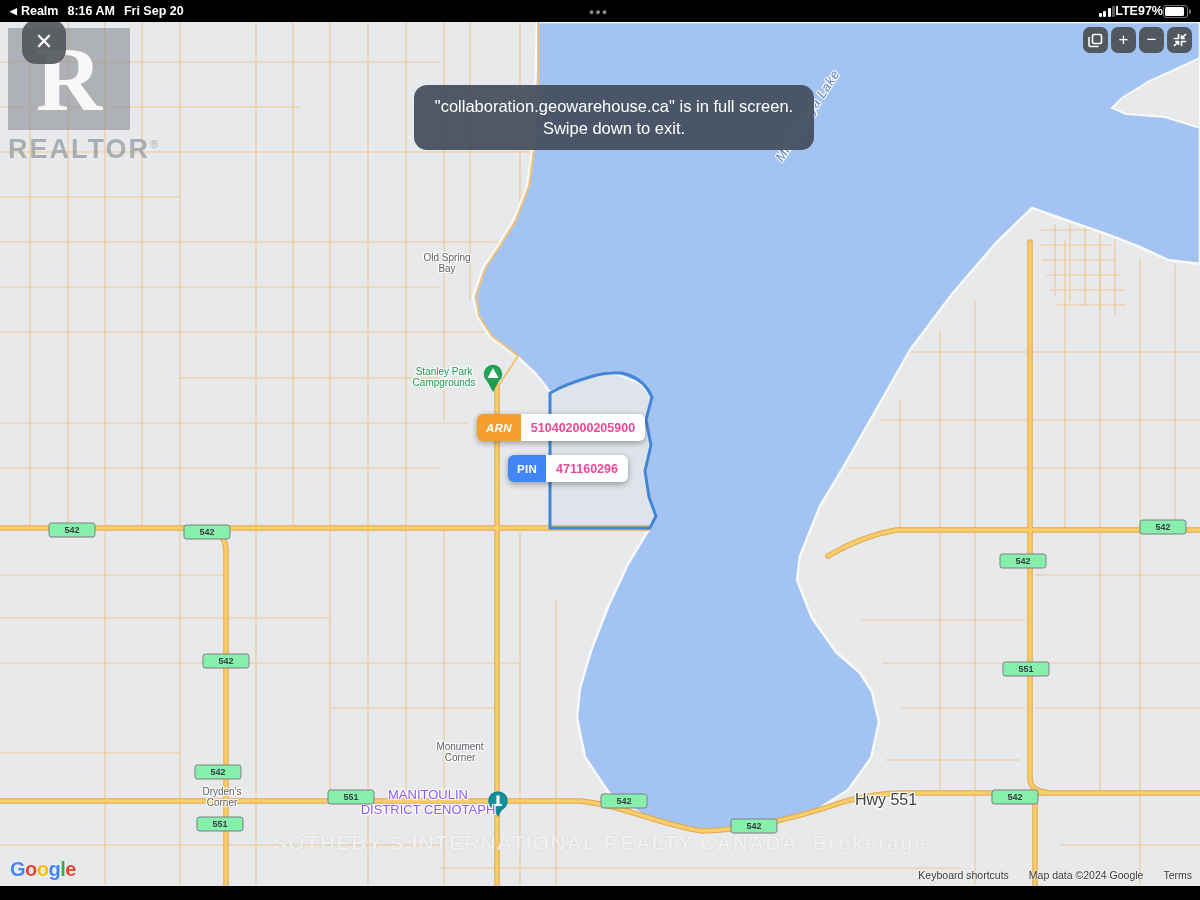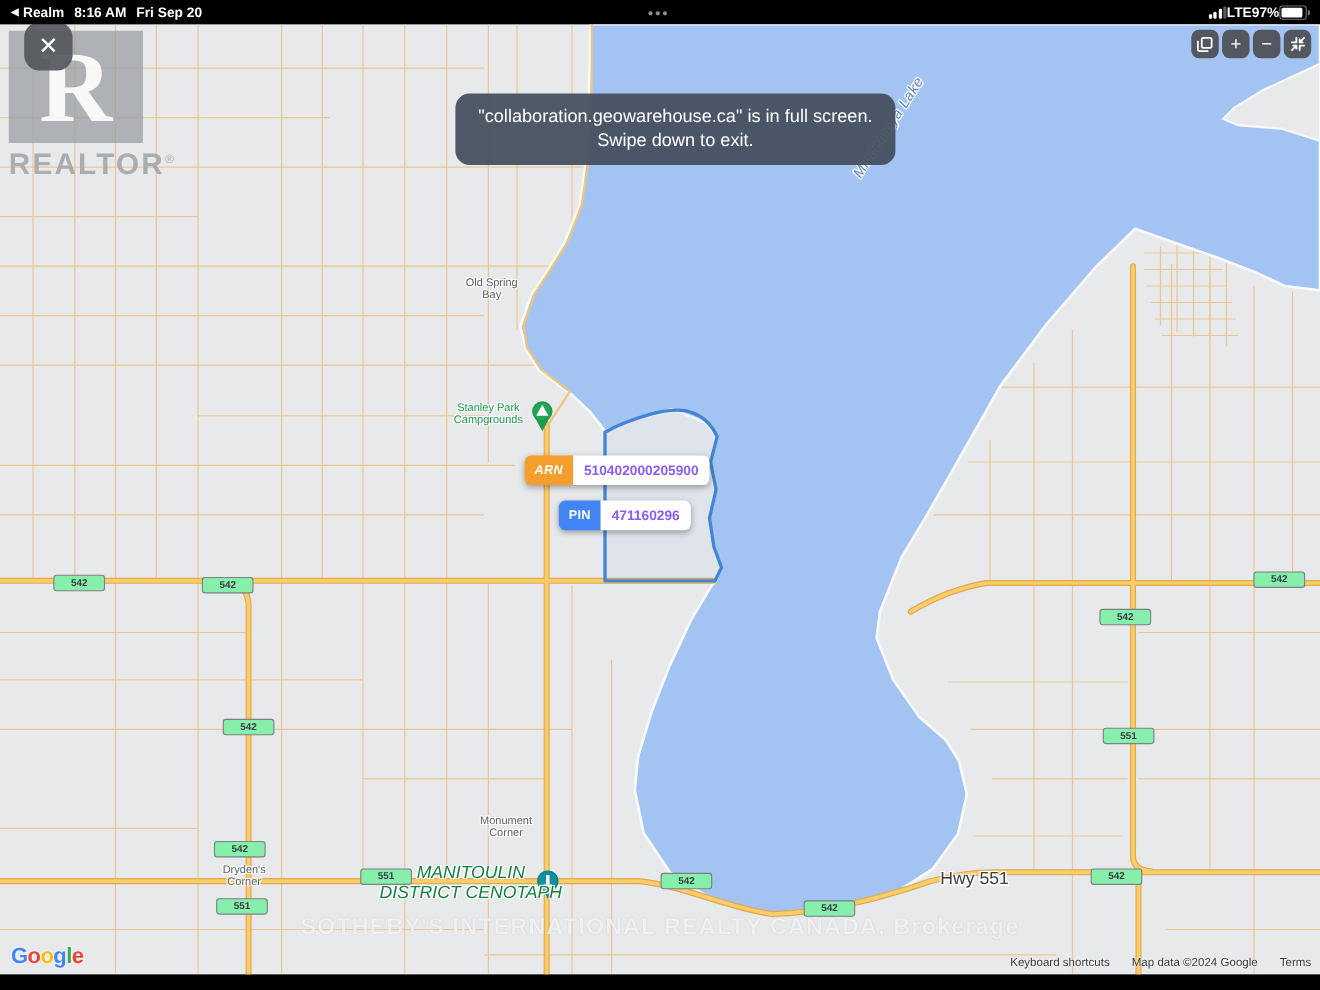--- a/index.html
+++ b/index.html
@@ -22,36 +22,36 @@
     border-radius:0 2px 2px 0;}
   .bottombar{position:absolute;left:0;top:886px;width:1200px;height:14px;background:#000;z-index:40;}
 
   
   #mapsvg{position:absolute;left:0;top:0;z-index:1;}
 
   .maplabel{position:absolute;transform:translate(-50%,-50%);text-align:center;z-index:6;
     font-size:10px;line-height:1.12;color:#5c6167;white-space:nowrap;
     text-shadow:-1px -1px 0 #fff,1px -1px 0 #fff,-1px 1px 0 #fff,1px 1px 0 #fff,0 0 3px #fff;}
   .maplabel.green{color:#189a4a;}
-  .maplabel.teal{color:#15803d;font-size:16px;font-style:italic;}
+  .maplabel.teal{color:#8b5cf6;font-size:13px;}
   .maplabel.lake{color:#5b82c6;font-style:italic;font-size:13px;letter-spacing:.5px;
     transform:translate(-50%,-50%) rotate(-57deg);}
   .maplabel.roadname{font-size:16px;color:#3c4043;}
 
   .shield{position:absolute;transform:translate(-50%,-50%);z-index:6;background:#86efac;
     border:1.4px solid #7c7f84;border-radius:3px;color:#3a3d41;font-size:9px;font-weight:700;
     padding:1px 15px;line-height:11px;}
 
   
   .chip{position:absolute;display:flex;align-items:stretch;z-index:8;height:27px;
     filter:drop-shadow(0 2px 3px rgba(0,0,0,.35));}
   .chip .badge{display:flex;align-items:center;padding:0 9px;border-radius:6px 0 0 6px;
     color:#fff;font-size:11.5px;font-weight:700;letter-spacing:.3px;}
   .chip .val{display:flex;align-items:center;background:#fff;border-radius:0 6px 6px 0;
-    padding:0 10px;font-size:12.5px;font-weight:700;color:#8b5cf6;}
+    padding:0 10px;font-size:12.5px;font-weight:700;color:#ec4899;}
   .chip.arn .badge{background:#f59e2e;font-style:italic;}
   .chip.pin .badge{background:#4285f4;}
 
   
   .banner{position:absolute;left:414px;top:85px;width:372px;z-index:30;
     background:rgba(68,79,94,.94);border-radius:13px;color:#fff;text-align:center;
     padding:10px 14px;font-size:16.5px;font-weight:500;line-height:1.35;}
 
   
   .realtor{position:absolute;left:8px;top:28px;z-index:20;opacity:.88;}

